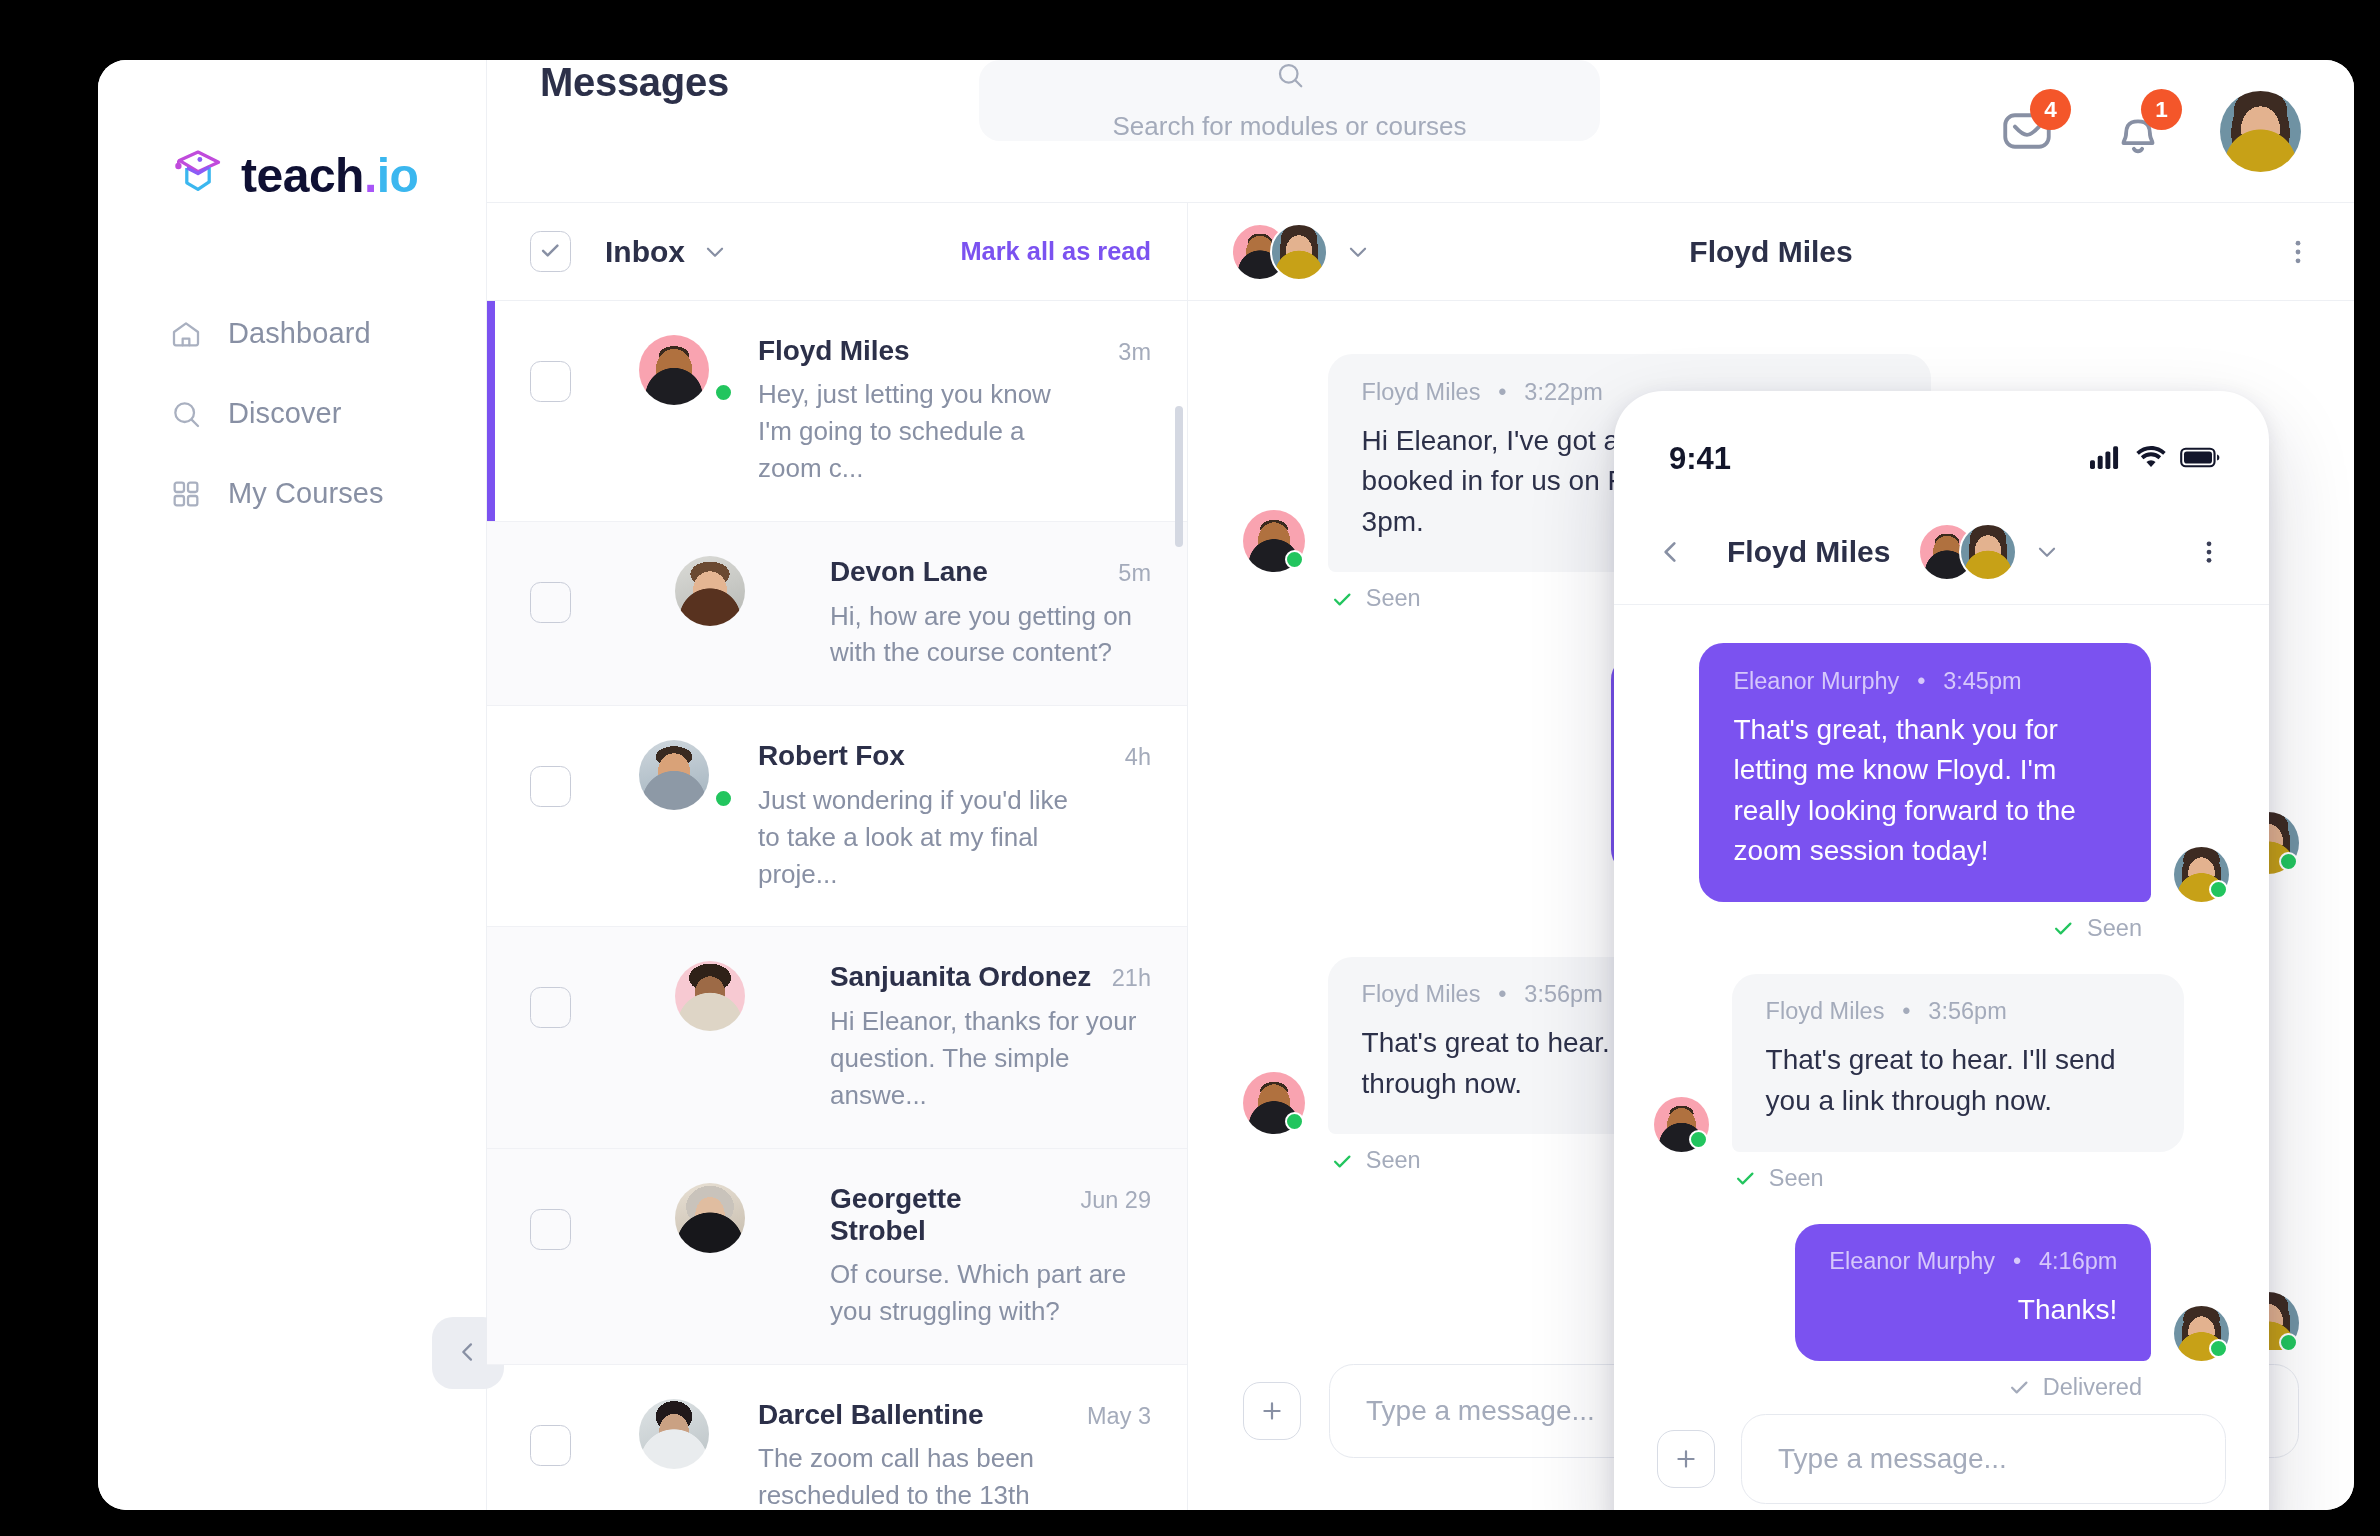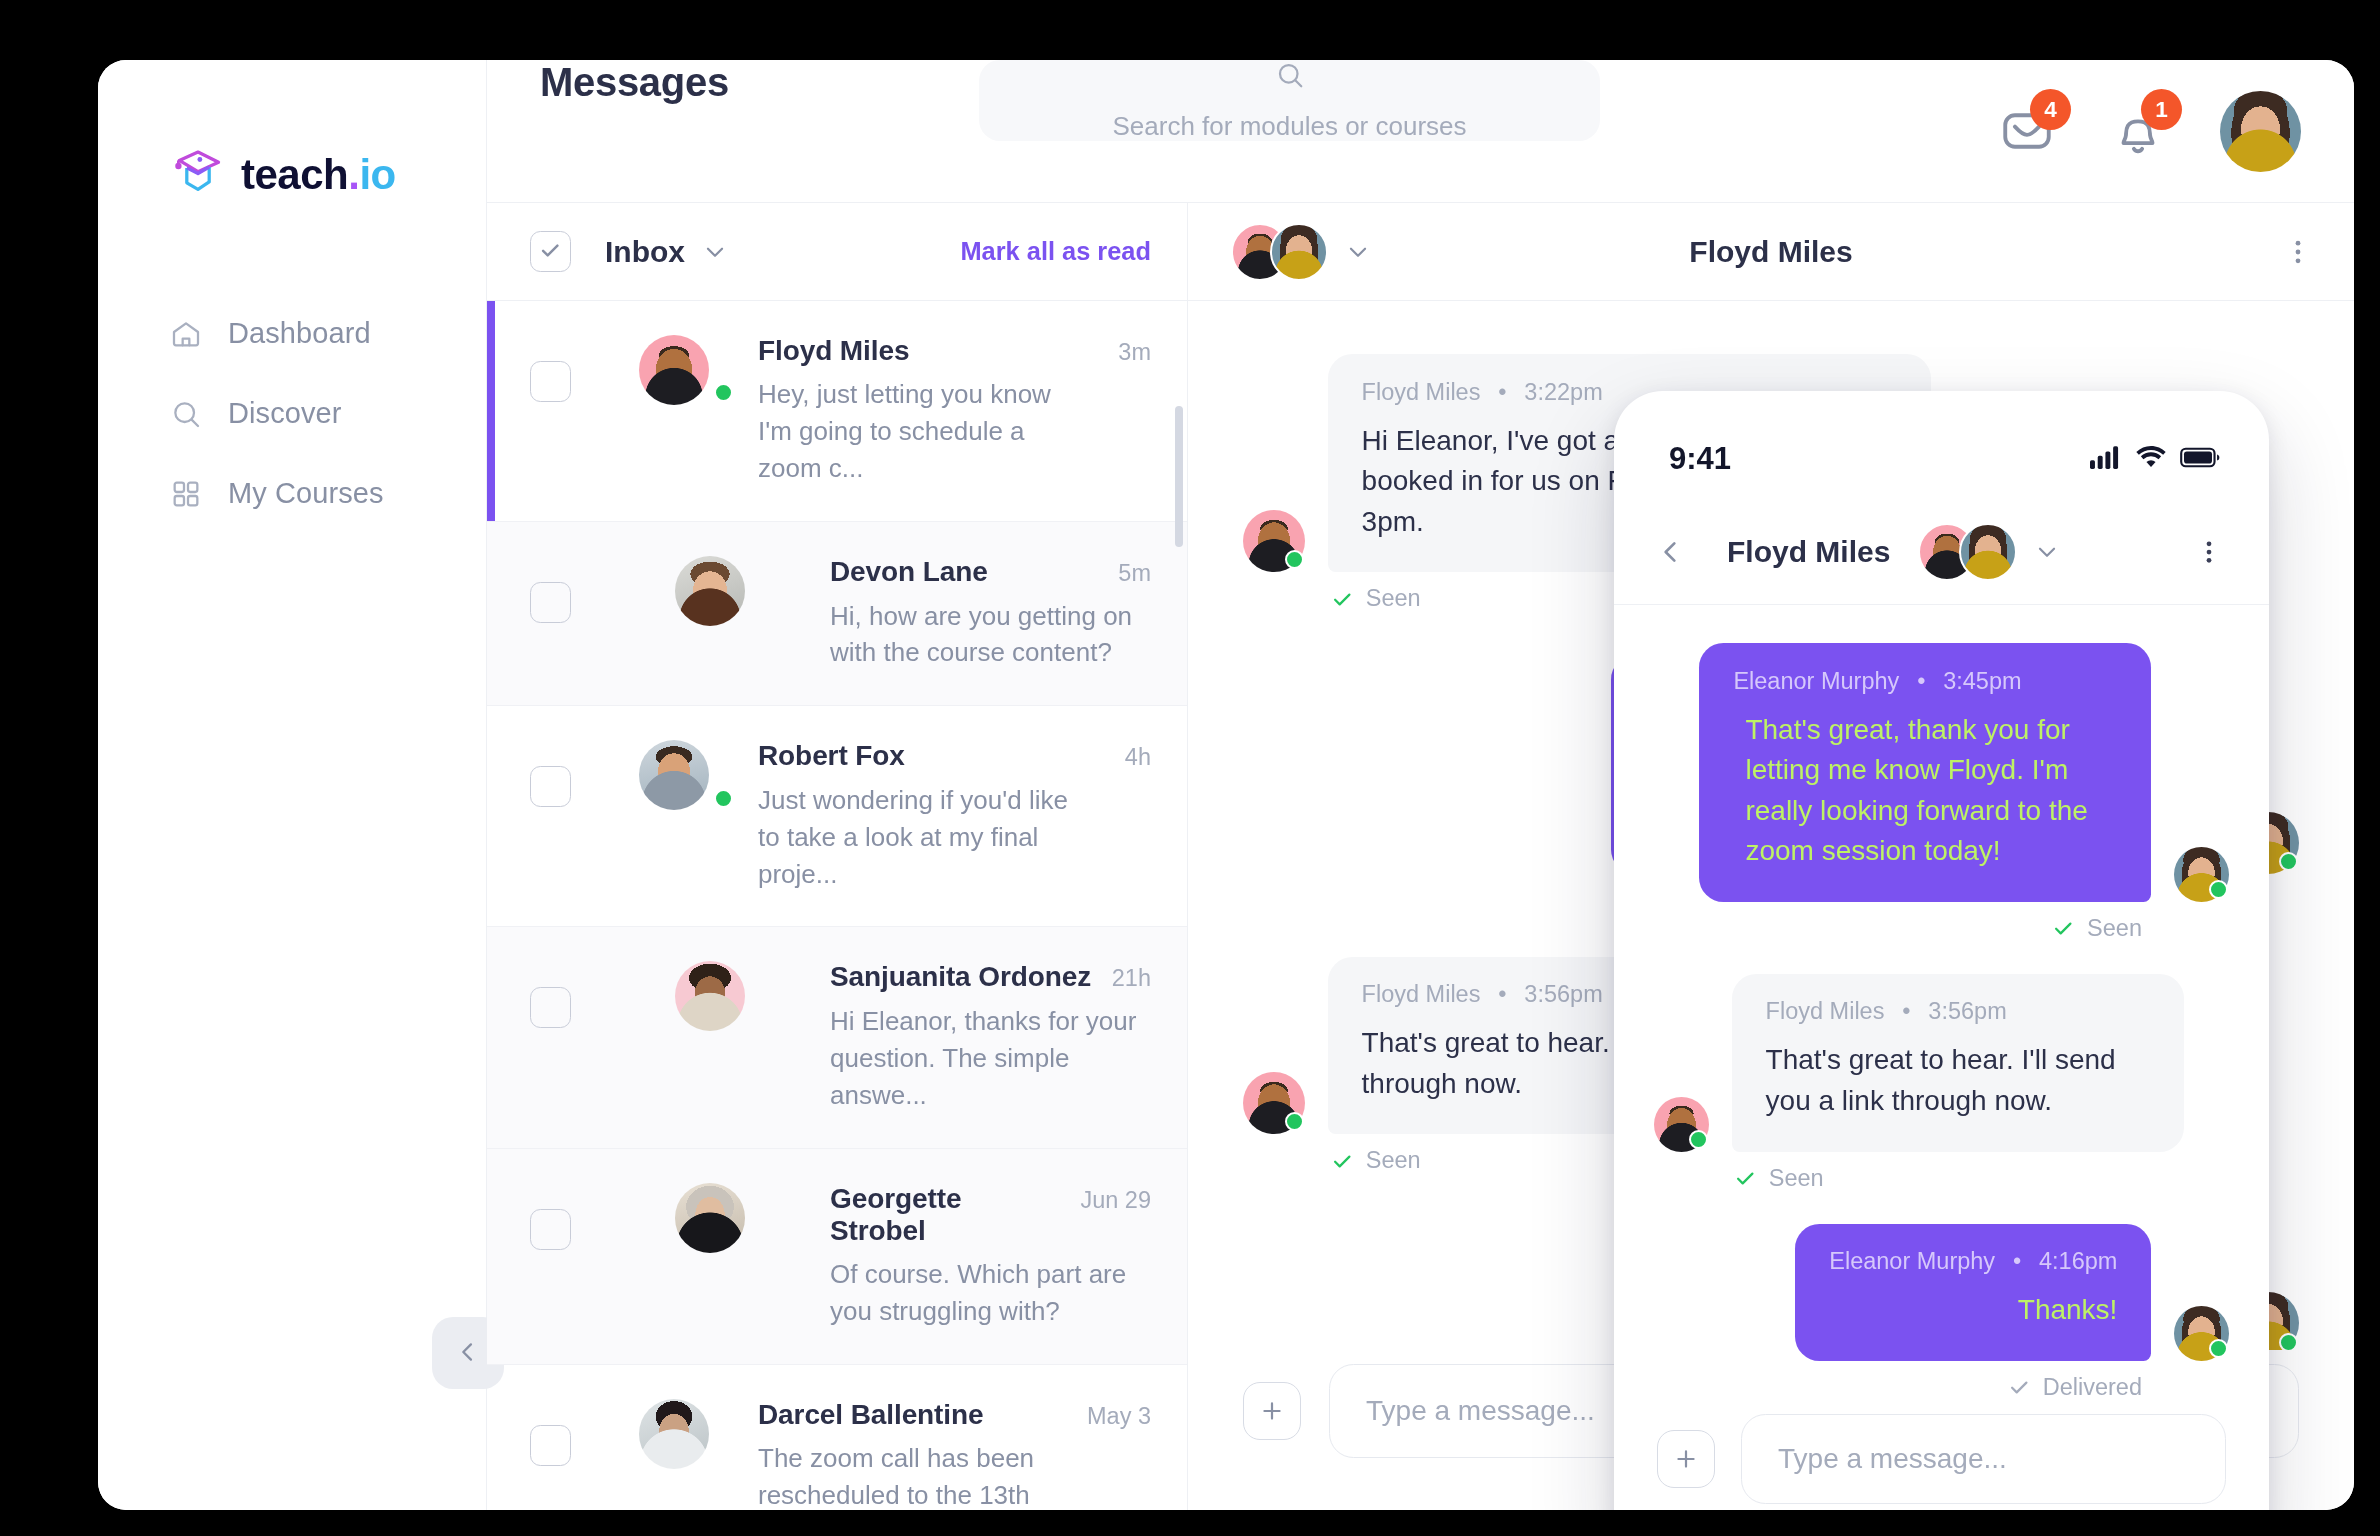--- a/index.html
+++ b/index.html
@@ -35,21 +35,21 @@
     background: #ffffff;
     border-right: 0.9px solid #eef0f4;
     flex: 0 0 389px;
     position: relative;
   }
   .logo-wrap {
     display: flex; align-items: center; gap: 15px;
     padding: 87px 0 0 72px;
   }
   .logo-text {
-    font-size: 42px;
+    font-size: 48px;
     font-weight: 700;
     letter-spacing: -0.5px;
     color: #0f1033;
   }
   .logo-text .dot { color: #a855f7; }
   .logo-text .io { color: #3bb7ef; }
 
   .nav { margin-top: 90px; }
   .nav-item {
     display: flex; align-items: flex-end; gap: 26px;
@@ -273,21 +273,21 @@
     color: #a4abbb;
     margin-bottom: 15px;
     white-space: nowrap;
   }
   .bubble.out .b-meta { color: #d6c8fb; }
   .b-text {
     font-size: 28px;
     line-height: 1.45;
     color: #2c3049;
   }
-  .bubble.out .b-text { color: #bef264; margin-left: 12px; }
+  .bubble.out .b-text { color: #ffffff; }
   .status {
     display: flex; align-items: center; gap: 11.3px;
     font-size: 23.5px; color: #a4abbb;
     margin: 3.8px 0 43px 87px;
   }
   .status.out { justify-content: flex-end; margin-left: 0; margin-right: 87px; }
   .tick { color: #22c55e; display: flex; }
   .tick.grey { color: #a4abbb; }
 
   .composer {

